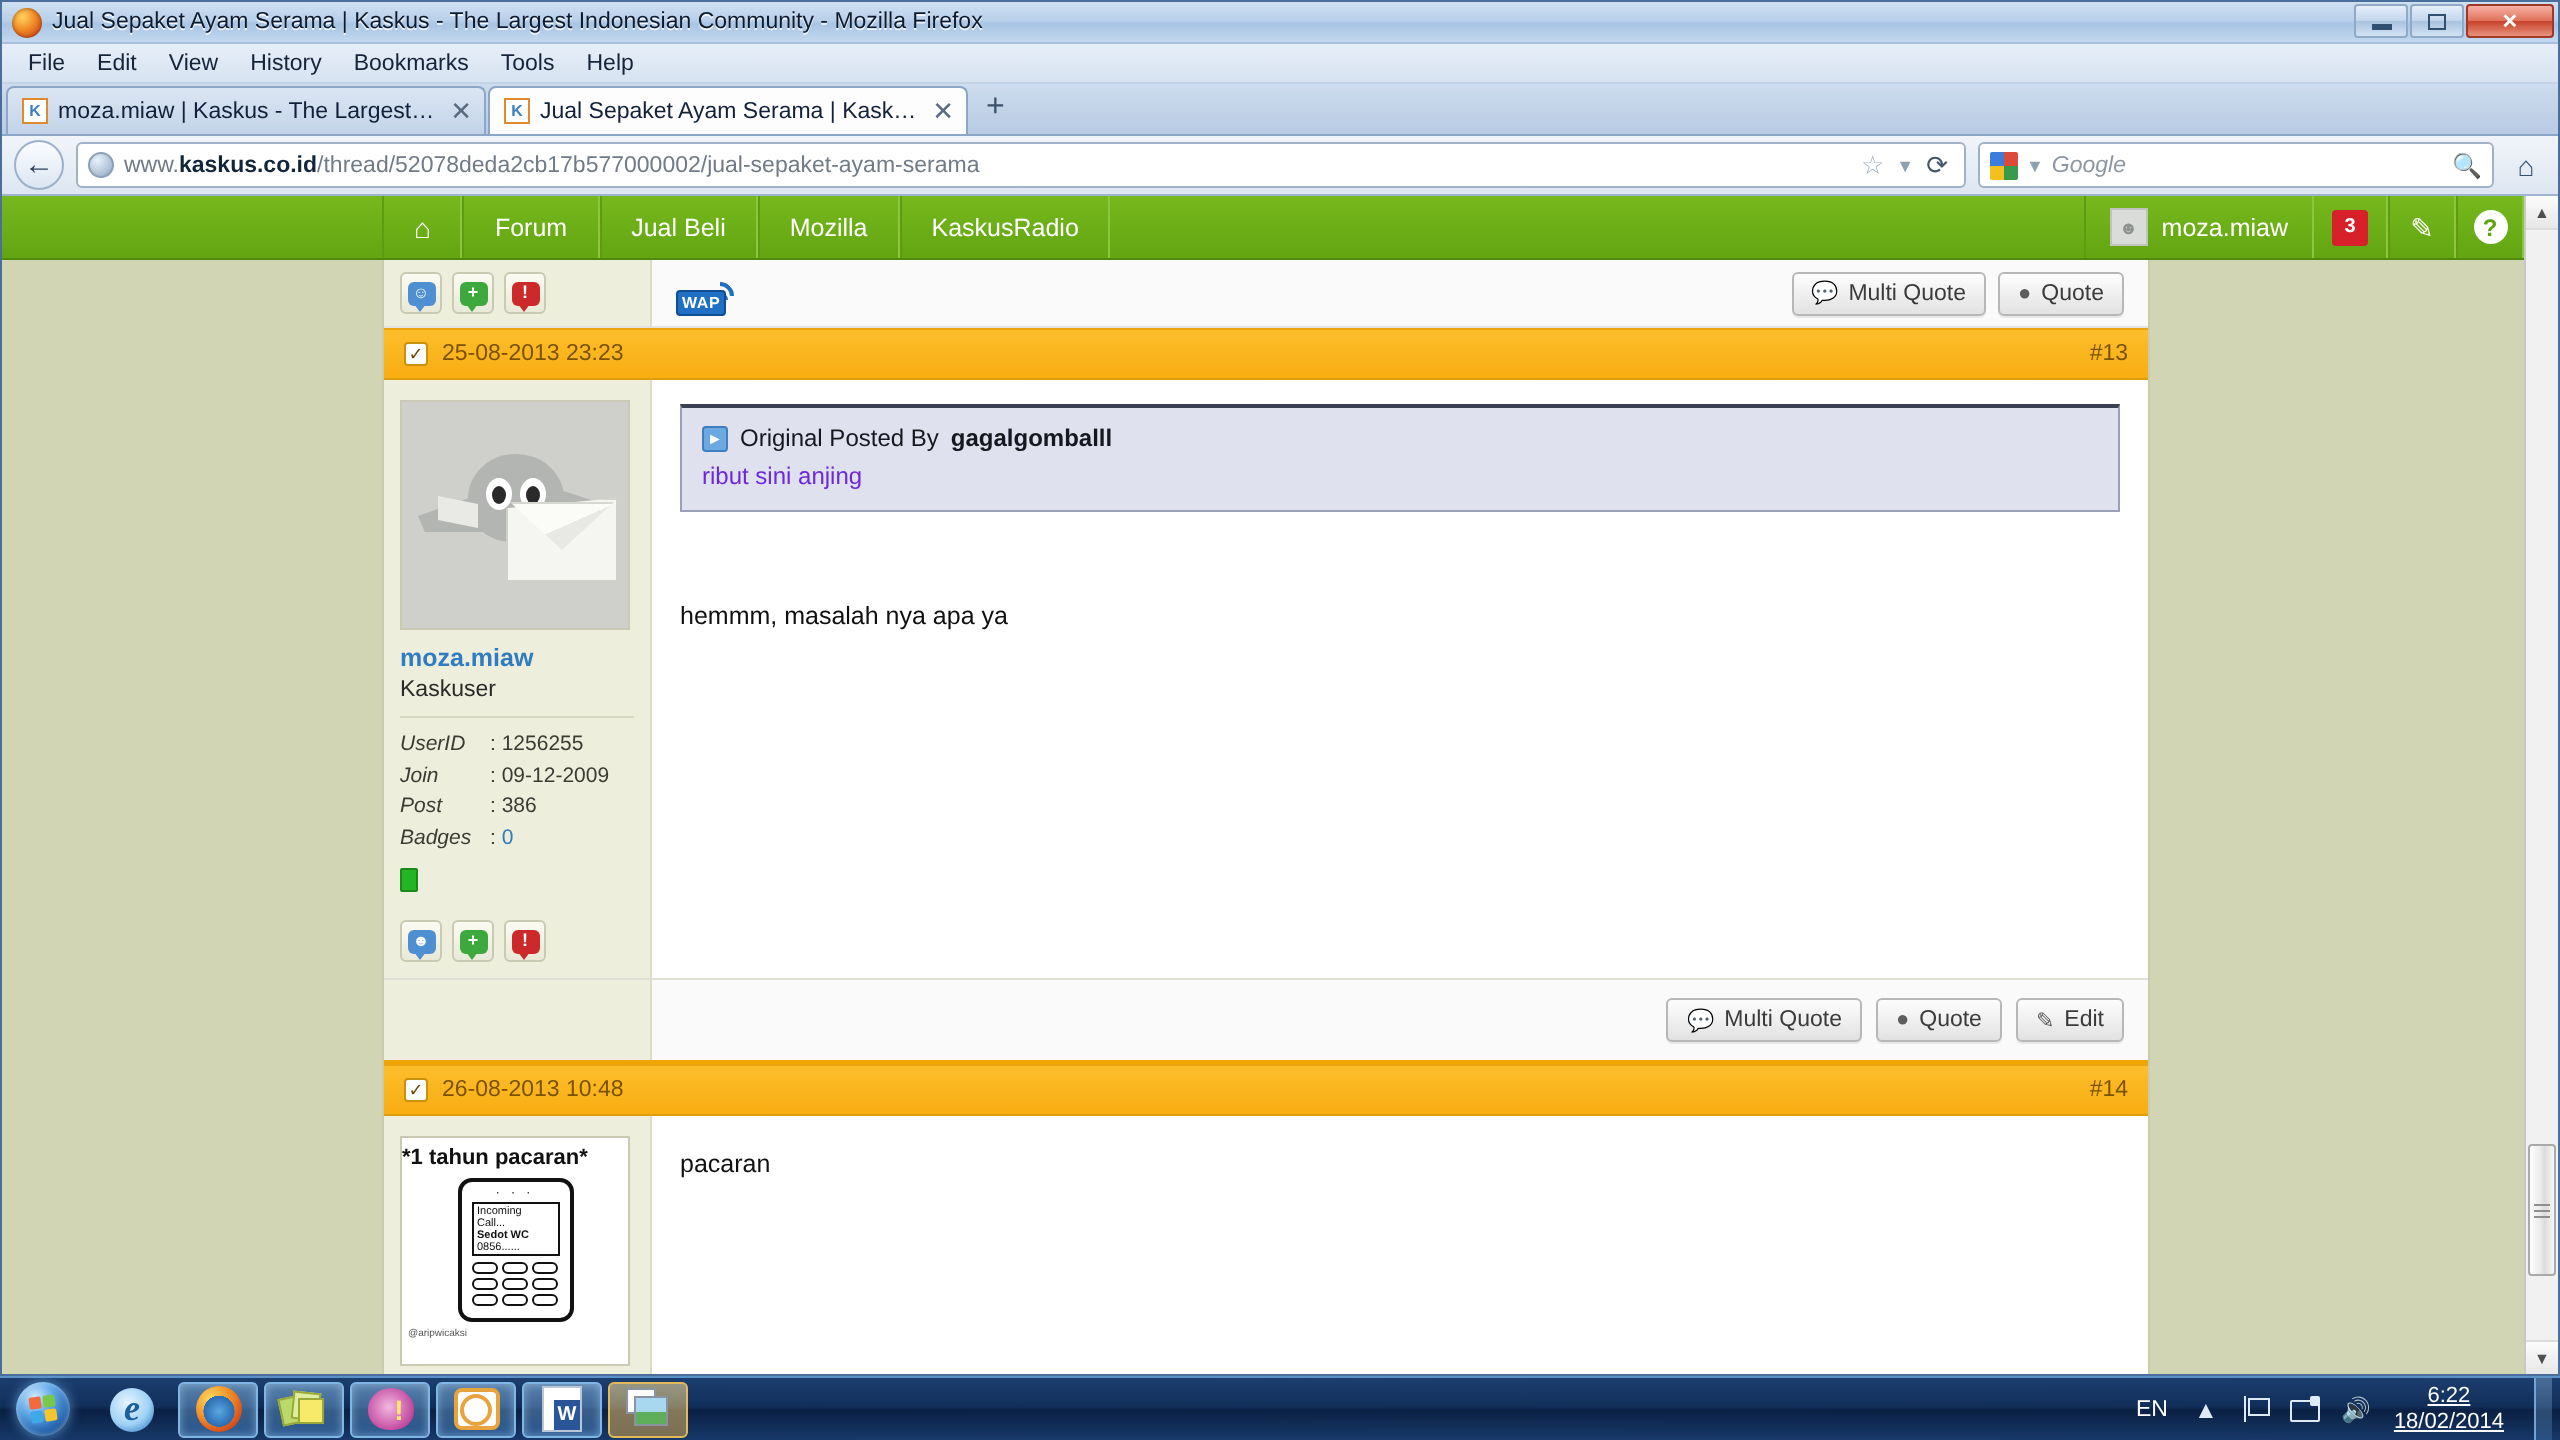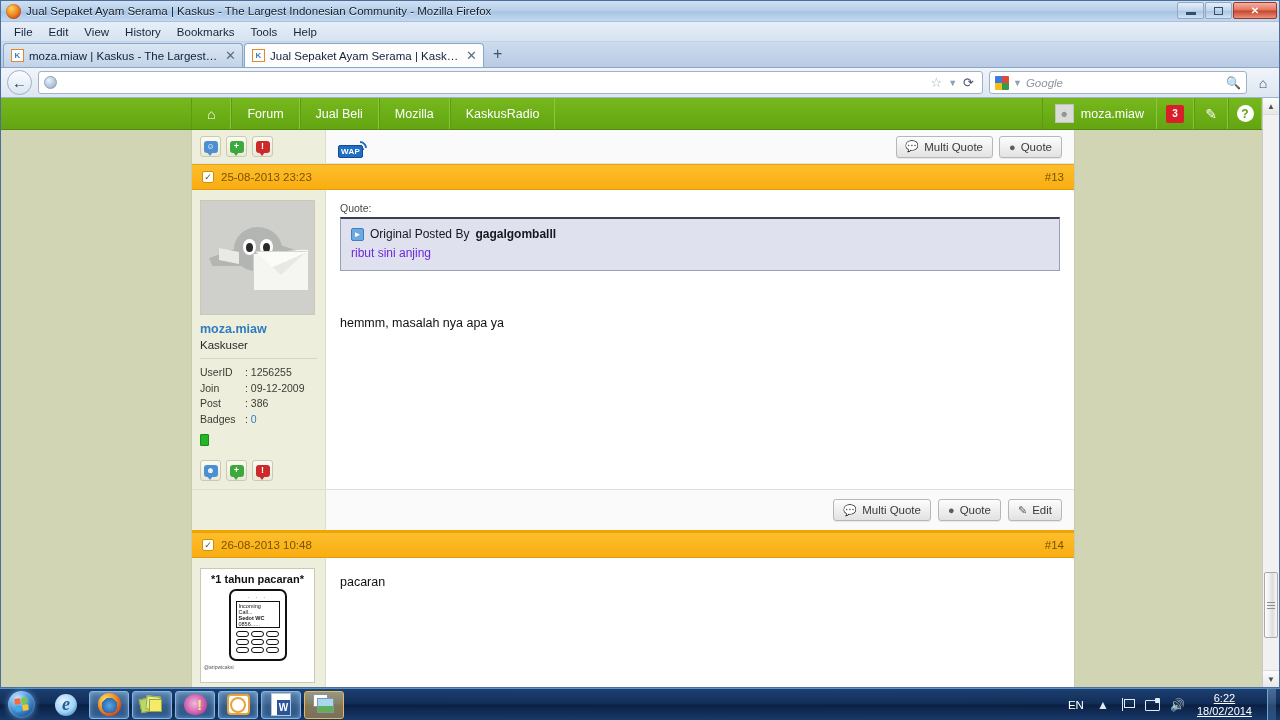--- a/index.html
+++ b/index.html
@@ -304,41 +304,41 @@
     background: linear-gradient(to bottom right, #fbfbf8 50%, #e8e9e4 50%);
     clip-path: polygon(0 0, 100% 0, 50% 100%);
   }
   .env-small-l {
     position: absolute; left: 18px; top: 47px; width: 20px; height: 16px;
     background: #e9eae5; clip-path: polygon(0 0,100% 25%,100% 100%,0 75%);
   }
 
   .avatar-frame.comic { background: #fff; display: block; }
   .comic-title {
-    font-size: 11px; color: #111; text-align: center; padding-top: 4px; font-weight: bold;
+    font-size: 11px; color: #111; padding-top: 4px; font-weight: bold;
   }
   .comic-phone {
     width: 58px; height: 72px; margin: 4px auto 0; border: 2px solid #111;
     border-radius: 7px; background: #fff; position: relative; padding: 4px 3px;
   }
   .phone-dots { text-align:center; font-size:6px; color:#111; line-height:4px; letter-spacing:2px;}
   .phone-screen {
     border: 1px solid #111; height: 27px; margin: 2px 2px 3px; font-size: 5.5px;
     color: #111; line-height: 6px; padding: 1px 2px; text-align: left; overflow: hidden;
   }
   .phone-screen .sedot { font-weight: bold; }
   .keys { display: grid; grid-template-columns: repeat(3,1fr); gap: 2px 2px; padding: 0 2px; }
   .key { height: 6px; border: 1px solid #111; border-radius: 4px; }
   .comic-credit { font-size: 5px; color: #555; padding-left: 3px; margin-top: 3px; }
 
   .uname { font-size: 12.5px; font-weight: bold; color: #2f7cc0; margin-top: 7px; }
   .utitle { font-size: 11.5px; color: #2a2a2a; margin-top: 3px; }
   .udiv { height: 1px; background: #d6d7c0; margin: 7px 0 6px; }
   .ustats { font-size: 10.5px; color: #3b3b33; line-height: 15.5px; }
-  .ustats .lbl { display: inline-block; width: 45px; }
+  .ustats .lbl { display: inline-block; width: 45px; font-style: italic; }
   .ustats a { color: #2f7cc0; text-decoration: none; }
   .online-dot {
     width: 9px; height: 12px; background: #23b523; border: 1px solid #1a8a1a;
     margin-top: 7px; border-radius: 1px;
   }
   .userbtns { display: flex; gap: 5px; margin-top: 14px; }
 
   .postcontent { flex: 1 1 auto; padding: 12px 14px 10px 14px; min-height: 248px; position: relative; }
   .quote-label { font-size: 10.5px; color: #4a4a4a; margin-bottom: 3px; }
   .quote-box {
@@ -528,20 +528,21 @@
       <span class="tab-label">Jual Sepaket Ayam Serama | Kaskus - ...</span>
       <span class="tab-close">✕</span>
     </div>
     <div class="newtab">+</div>
   </div>
 
   <div class="navbar">
     <div class="back-btn">←</div>
     <div class="urlbar">
       <span class="globe-icon"></span>
+      <span class="url-text"><span>www.</span><b>kaskus.co.id</b><span>/thread/52078deda2cb17b577000002/jual-sepaket-ayam-serama</span></span>
       <span class="url-tools">
         <span class="star">☆</span>
         <span class="caret-dn">▼</span>
         <span class="reload">⟳</span>
       </span>
     </div>
     <div class="searchbar">
       <span class="g-icon">
           <i class="g-b"></i>
           <i class="g-r"></i>
@@ -665,21 +666,20 @@
                 </div>
               <div class="mini-btn">
                   <span class="bubble red">
                     <span>!</span>
                   </span>
                 </div>
             </div>
           </div>
 
           <div class="postcontent">
-            <div class="quote-label">Quote:</div>
             <div class="quote-box">
               <div class="q-line1">
                 <span class="q-arrow">►</span>
                 <span>Original Posted By</span>
                 <span class="q-author">gagalgomballl</span>
               </div>
               <div class="q-text">ribut sini anjing</div>
             </div>
             <div class="post-text">hemmm, masalah nya apa ya</div>
           </div>

